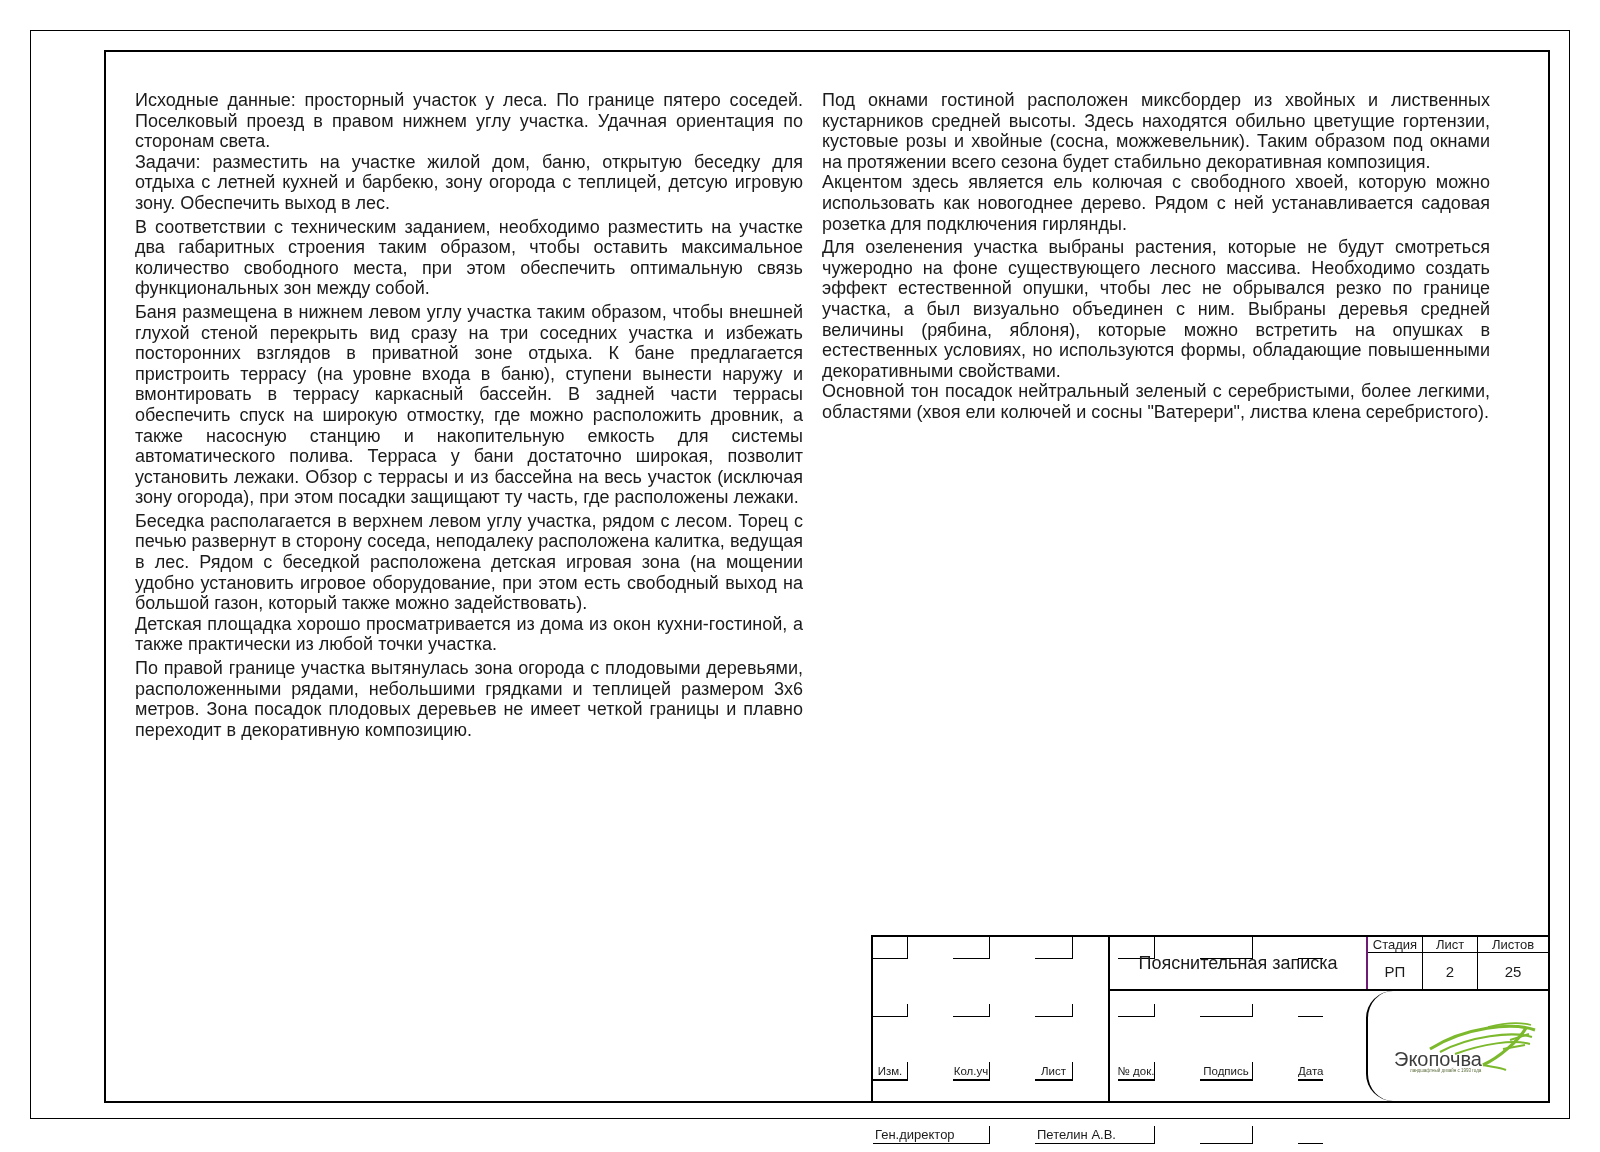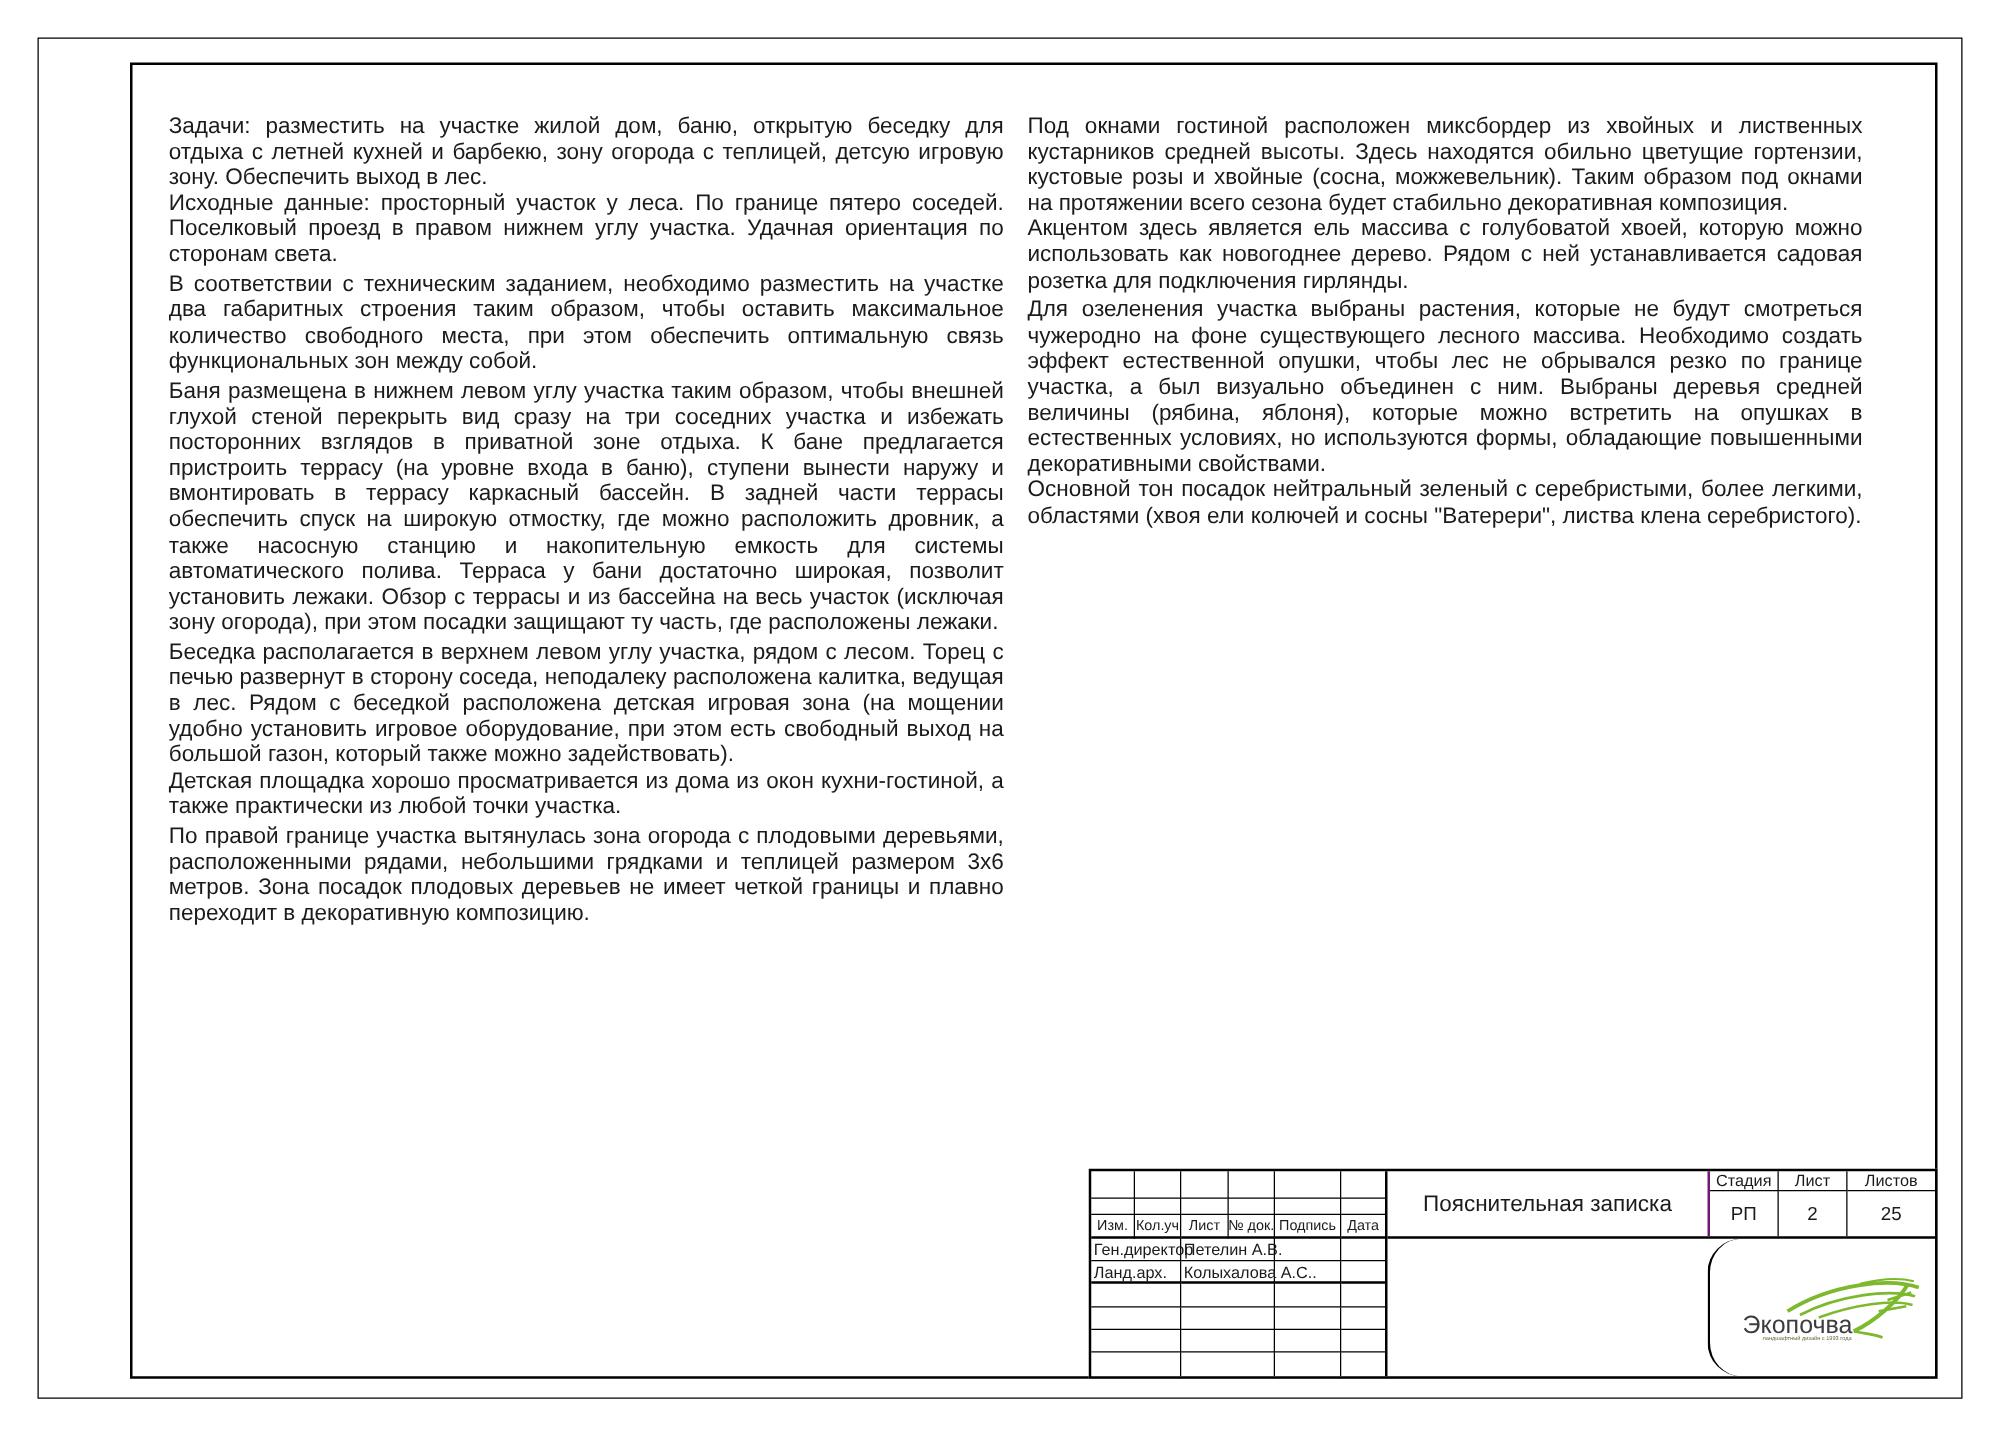--- a/index.html
+++ b/index.html
@@ -14,21 +14,21 @@
   .col p{margin:0;}
   .col p.gap{margin-top:3px;}
   .col-left{left:135px;}
   .col-right{left:822px;}
 
   
   .titleblock{position:absolute;left:871px;top:935px;width:679px;height:168px;
               border:2px solid #000;box-sizing:border-box;display:flex;background:#fff;}
   .tb-left{width:237px;border-right:2px solid #000;box-sizing:border-box;flex:none;
            display:grid;grid-template-columns:35px 37px 38px 37px 53px 1fr;
-           grid-template-rows:22px 13px 19px 18px 18px 19px 18px 18px 1fr;}
+           grid-template-rows:22px 13px 19px 18px 18px 19px 18px 18px 1fr;gap:45px;}
   .tb-left .c{border-right:1px solid #000;border-bottom:1px solid #000;box-sizing:border-box;
               font-size:11.5px;display:flex;align-items:center;justify-content:center;
               white-space:nowrap;overflow:visible;}
   .tb-left .c.lastcol{border-right:none;}
   .tb-left .c.lastrow{border-bottom:none;}
   .tb-left .c.thickb{border-bottom-width:2px;}
   .tb-left .c.span12{grid-column:1/3;justify-content:flex-start;padding-left:2px;}
   .tb-left .c.span34{grid-column:3/5;justify-content:flex-start;padding-left:2px;}
   .tb-left .c.sig{font-size:13px;}
 
@@ -50,32 +50,32 @@
            display:flex;align-items:center;justify-content:center;overflow:hidden;border-radius:27px;}
 </style>
 </head>
 <body>
 
 <div class="sheet">
   <div class="outer-frame"></div>
   <div class="inner-frame"></div>
 
   <div class="col col-left">
+    <p>Исходные данные: просторный участок у леса. По границе пятеро соседей. Поселковый проезд в правом нижнем углу участка. Удачная ориентация по сторонам света.</p>
     <p>Задачи: разместить на участке жилой дом, баню, открытую беседку для отдыха с летней кухней и барбекю, зону огорода с теплицей, детсую игровую зону. Обеспечить выход в лес.</p>
-    <p>Исходные данные: просторный участок у леса. По границе пятеро соседей. Поселковый проезд в правом нижнем углу участка. Удачная ориентация по сторонам света.</p>
     <p class="gap">В соответствии с техническим заданием, необходимо разместить на участке два габаритных строения таким образом, чтобы оставить максимальное количество свободного места, при этом обеспечить оптимальную связь функциональных зон между собой.</p>
     <p class="gap">Баня размещена в нижнем левом углу участка таким образом, чтобы внешней глухой стеной перекрыть вид сразу на три соседних участка и избежать посторонних взглядов в приватной зоне отдыха. К бане предлагается пристроить террасу (на уровне входа в баню), ступени вынести наружу и вмонтировать в террасу каркасный бассейн. В задней части террасы обеспечить спуск на широкую отмостку, где можно расположить дровник, а также насосную станцию и накопительную емкость для системы автоматического полива. Терраса у бани достаточно широкая, позволит установить лежаки. Обзор с террасы и из бассейна на весь участок (исключая зону огорода), при этом посадки защищают ту часть, где расположены лежаки.</p>
     <p class="gap">Беседка располагается в верхнем левом углу участка, рядом с лесом. Торец с печью развернут в сторону соседа, неподалеку расположена калитка, ведущая в лес. Рядом с беседкой расположена детская игровая зона (на мощении удобно установить игровое оборудование, при этом есть свободный выход на большой газон, который также можно задействовать).</p>
     <p>Детская площадка хорошо просматривается из дома из окон кухни-гостиной, а также практически из любой точки участка.</p>
     <p class="gap">По правой границе участка вытянулась зона огорода с плодовыми деревьями, расположенными рядами, небольшими грядками и теплицей размером 3х6 метров. Зона посадок плодовых деревьев не имеет четкой границы и плавно переходит в декоративную композицию.</p>
   </div>
 
   <div class="col col-right">
     <p>Под окнами гостиной расположен миксбордер из хвойных и лиственных кустарников средней высоты. Здесь находятся обильно цветущие гортензии, кустовые розы и хвойные (сосна, можжевельник). Таким образом под окнами на протяжении всего сезона будет стабильно декоративная композиция.</p>
-    <p>Акцентом здесь является ель массива с голубоватой хвоей, которую можно использовать как новогоднее дерево. Рядом с ней устанавливается садовая розетка для подключения гирлянды.</p>
+    <p>Акцентом здесь является ель колючая с свободного хвоей, которую можно использовать как новогоднее дерево. Рядом с ней устанавливается садовая розетка для подключения гирлянды.</p>
     <p class="gap">Для озеленения участка выбраны растения, которые не будут смотреться чужеродно на фоне существующего лесного массива. Необходимо создать эффект естественной опушки, чтобы лес не обрывался резко по границе участка, а был визуально объединен с ним. Выбраны деревья средней величины (рябина, яблоня), которые можно встретить на опушках в естественных условиях, но используются формы, обладающие повышенными декоративными свойствами.</p>
     <p>Основной тон посадок нейтральный зеленый с серебристыми, более легкими, областями (хвоя ели колючей и сосны "Ватерери", листва клена серебристого).</p>
   </div>
 
   <div class="titleblock">
 
     <div class="tb-left">
 
       <div class="c"></div>
         <div class="c"></div>

